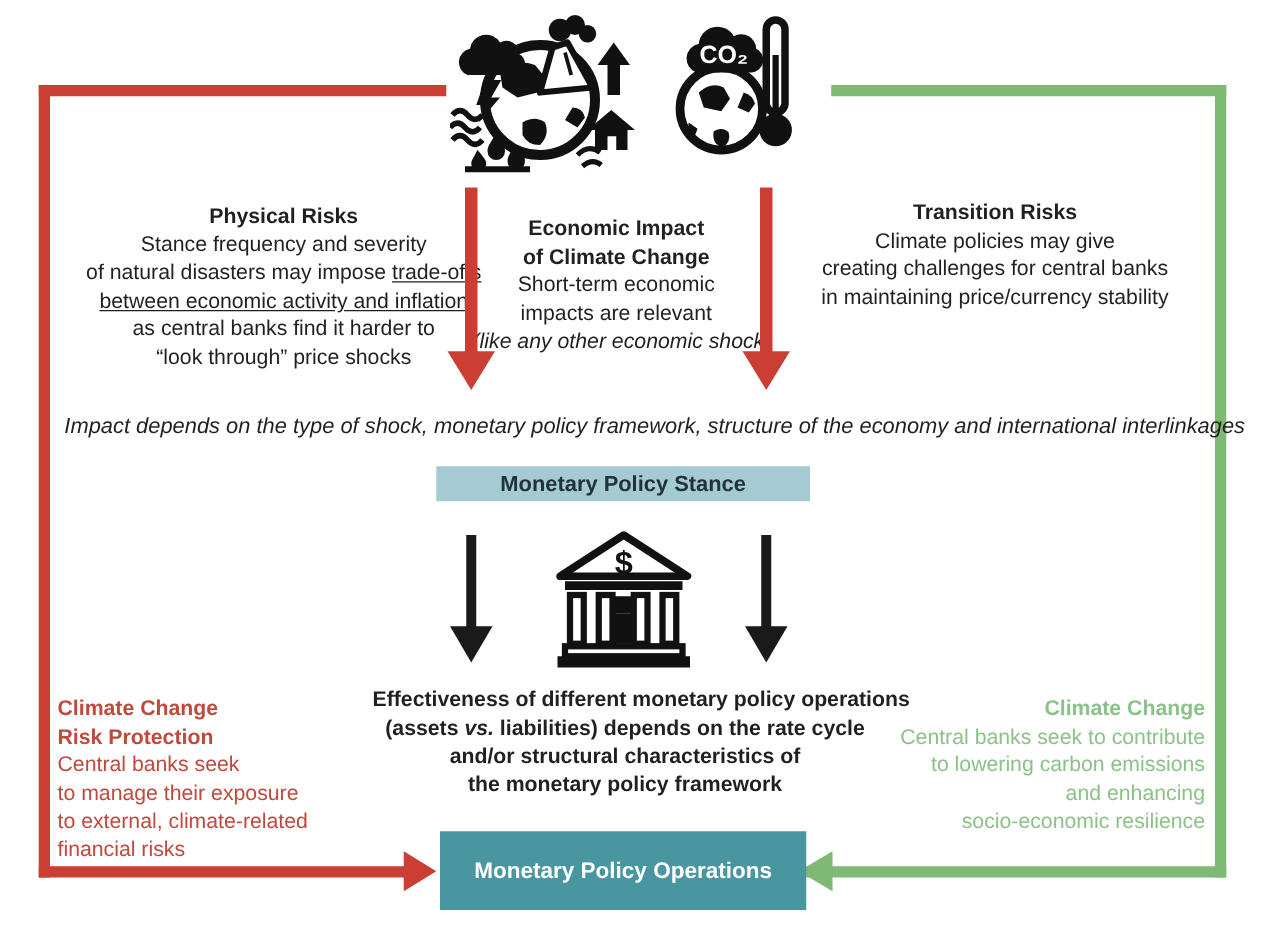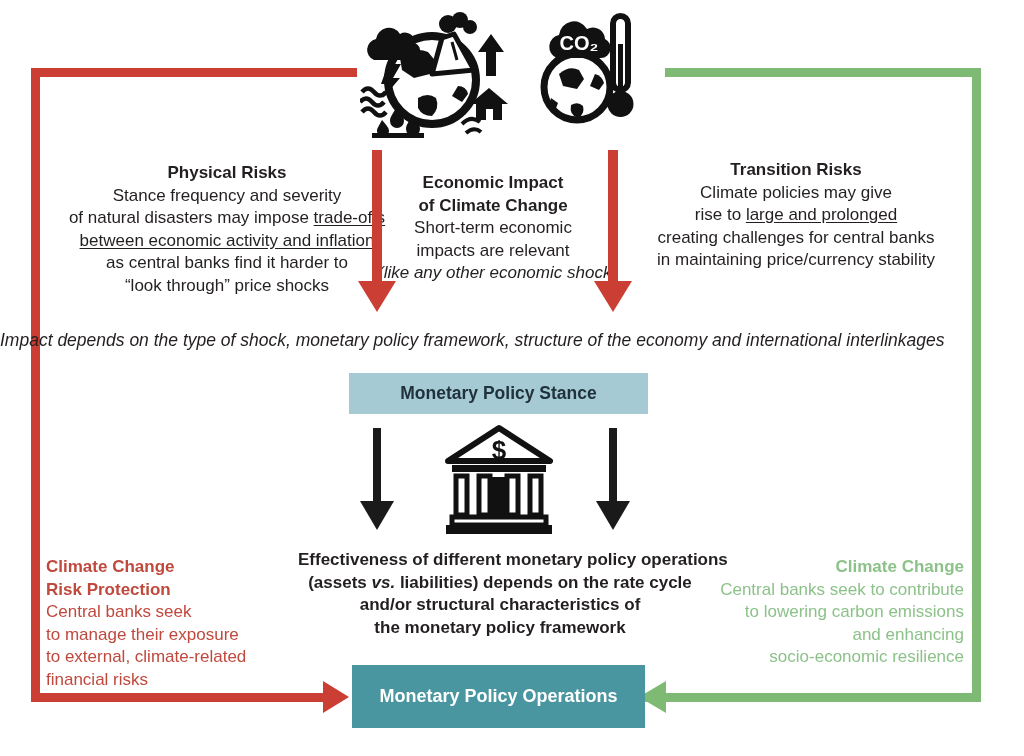--- a/index.html
+++ b/index.html
@@ -47,31 +47,31 @@
 
   
   .col{position:absolute;text-align:center;font-size:17px;line-height:22.5px;}
   .ln{white-space:nowrap;}
   .bold{font-weight:bold;}
   .it{font-style:italic;}
   .u{text-decoration:underline;text-underline-offset:2px;}
   #col-physical{left:62px;top:162px;width:330px;}
   #col-economic{left:378px;top:172px;width:230px;}
   #col-transition{left:628px;top:159px;width:336px;}
-  #impact-note{position:absolute;left:0;top:330px;width:996px;text-align:left;
+  #impact-note{position:absolute;left:0;top:330px;width:996px;text-align:right;
                font-size:17.5px;font-style:italic;}
   #effectiveness{left:298px;top:549px;width:404px;font-weight:bold;}
   #left-note{position:absolute;left:46px;top:556px;width:250px;text-align:left;
              color:#c0493d;font-size:17px;line-height:22.5px;}
   #right-note{position:absolute;left:712px;top:556px;width:252px;text-align:right;
               color:#8cc289;font-size:17px;line-height:22.5px;}
 
   
   .box{position:absolute;display:flex;align-items:center;justify-content:center;}
-  #stance-box{left:349px;top:373px;width:299px;height:41px;background:#a6cad3;
+  #stance-box{left:349px;top:373px;width:299px;height:28px;background:#a6cad3;
               color:#20323b;font-weight:bold;font-size:17.5px;}
   #operations-box{left:352px;top:665px;width:293px;height:63px;background:#4a96a0;
                   color:#ffffff;font-weight:bold;font-size:18px;text-align:center;}
 </style>
 </head>
 <body>
 
 <div class="canvas">
 
   <div class="line red-bg" id="red-top"></div>
@@ -141,21 +141,20 @@
     <div class="ln bold">Economic Impact</div>
     <div class="ln bold">of Climate Change</div>
     <div class="ln">Short-term economic</div>
     <div class="ln">impacts are relevant</div>
     <div class="ln it">(like any other economic shock)</div>
   </div>
 
   <div class="col" id="col-transition">
     <div class="ln bold">Transition Risks</div>
     <div class="ln">Climate policies may give</div>
-    <div class="ln"><span>rise to </span><span class="u">large and prolonged</span></div>
     <div class="ln">creating challenges for central banks</div>
     <div class="ln">in maintaining price/currency stability</div>
   </div>
 
   <div class="varrow red" id="red-arrow-1">
     <div class="shaft"></div>
     <div class="head"></div>
   </div>
   <div class="varrow red" id="red-arrow-2">
     <div class="shaft"></div>

